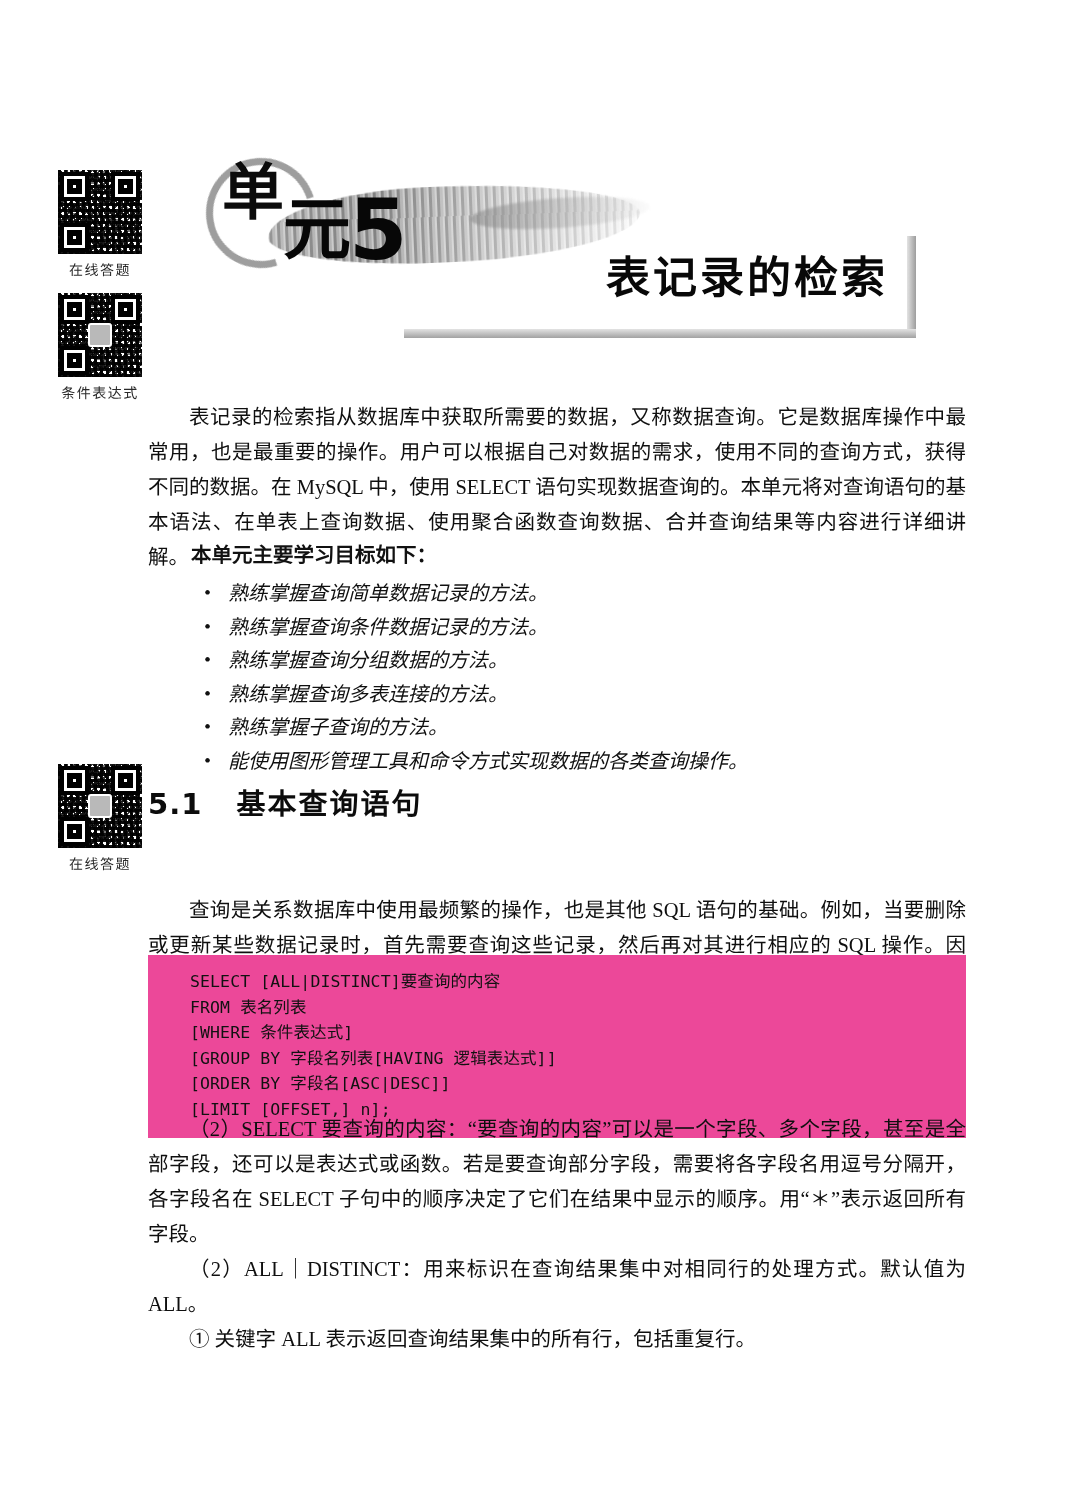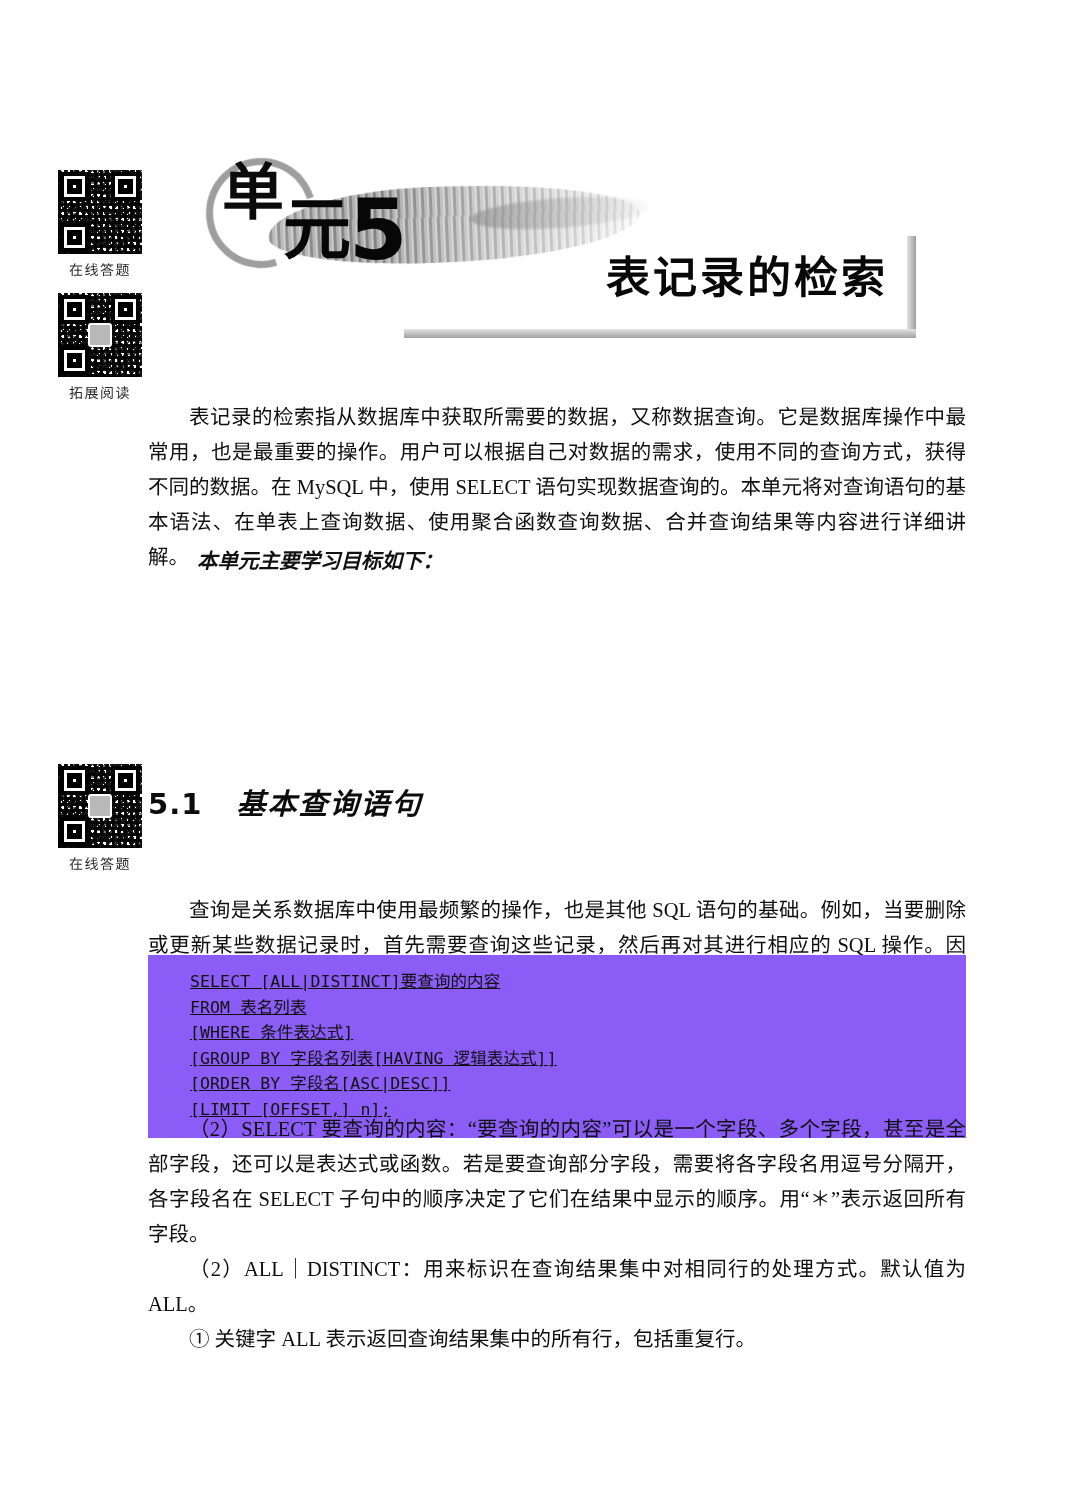--- a/index.html
+++ b/index.html
@@ -218,23 +218,22 @@
     text-indent: 2em;
     margin: 0;
     color: #0f0f0f;
   }
 
   .goals-lead {
     font-size: 20.5px;
     line-height: 35px;
     font-weight: 700;
     text-indent: 2em;
-    margin: 8px;
-    font-family: "DejaVu Sans", "Liberation Sans", sans-serif;
-    font-style: italic;
+    margin: 2px;
+    font-family: "DejaVu Sans", "Liberation Sans", sans-serif;
   }
   ul.goals {
     list-style: none;
     margin: 4px 0 0 0;
     padding: 0;
   }
   ul.goals li {
     position: relative;
     padding-left: 28px;
     margin-left: 52px;
@@ -255,27 +254,26 @@
 
   h2.section {
     font-family: "DejaVu Sans", "Liberation Sans", sans-serif;
     font-size: 29px;
     font-weight: 700;
     color: #0c0c0c;
     margin: 0;
     letter-spacing: .5px;
   }
   h2.section .num { letter-spacing: 1px; }
-  h2.section .sec-title { margin-left: 34px; letter-spacing: 2px; font-style: italic; }
+  h2.section .sec-title { margin-left: 34px; letter-spacing: 2px; }
 
   
   .codebox {
-    background: #8b5cf6;
+    background: #ec4899;
     padding: 14px 0 16px 0;
-    text-decoration: underline;
   }
   pre.code {
     margin: 0;
     padding: 0 0 0 42px;
     font-family: "DejaVu Sans Mono", "Liberation Mono", monospace;
     font-size: 16.5px;
     line-height: 25.5px;
     color: #111111;
     white-space: pre;
     letter-spacing: .1px;
@@ -291,21 +289,21 @@
       <span class="qr-corner-bl"></span>
     </div>
     <div class="qr-caption">在线答题</div>
   </div>
 
   <div class="qr-block">
     <div class="qr-img">
       <span class="qr-corner-bl"></span>
       <span class="qr-logo"></span>
     </div>
-    <div class="qr-caption">拓展阅读</div>
+    <div class="qr-caption">条件表达式</div>
   </div>
 
 </div>
 
 <div class="qr-rail-2">
   <div class="qr-block">
     <div class="qr-img">
       <span class="qr-corner-bl"></span>
       <span class="qr-logo"></span>
     </div>
@@ -330,20 +328,28 @@
     <div class="title-text">表记录的检索</div>
   </div>
 </div>
 
 <div class="col" style="top: 400px;">
   <p class="para">表记录的检索指从数据库中获取所需要的数据，又称数据查询。它是数据库操作中最常用，也是最重要的操作。用户可以根据自己对数据的需求，使用不同的查询方式，获得不同的数据。在 MySQL 中，使用 SELECT 语句实现数据查询的。本单元将对查询语句的基本语法、在单表上查询数据、使用聚合函数查询数据、合并查询结果等内容进行详细讲解。</p>
 </div>
 
 <div class="col" style="top: 536px;">
   <p class="goals-lead">本单元主要学习目标如下：</p>
+  <ul class="goals">
+    <li>熟练掌握查询简单数据记录的方法。</li>
+    <li>熟练掌握查询条件数据记录的方法。</li>
+    <li>熟练掌握查询分组数据的方法。</li>
+    <li>熟练掌握查询多表连接的方法。</li>
+    <li>熟练掌握子查询的方法。</li>
+    <li>能使用图形管理工具和命令方式实现数据的各类查询操作。</li>
+  </ul>
 </div>
 
 <div class="col" style="top: 780px;">
   <h2 class="section">
     <span class="num">5.1</span><span class="sec-title">基本查询语句</span>
   </h2>
 </div>
 
 <div class="col" style="top: 893px;">
   <p class="para">查询是关系数据库中使用最频繁的操作，也是其他 SQL 语句的基础。例如，当要删除或更新某些数据记录时，首先需要查询这些记录，然后再对其进行相应的 SQL 操作。因此，基于 SELECT 的查询操作就显得十分重要，其基本语法格式如下。</p>

